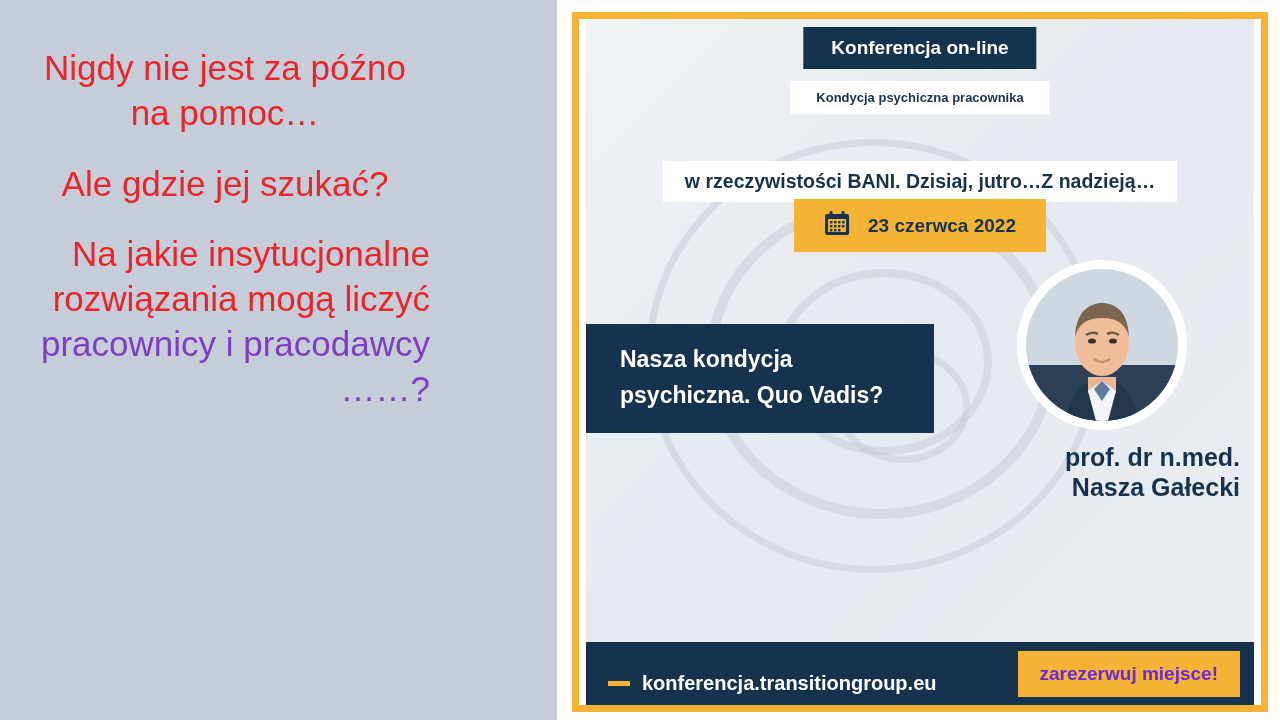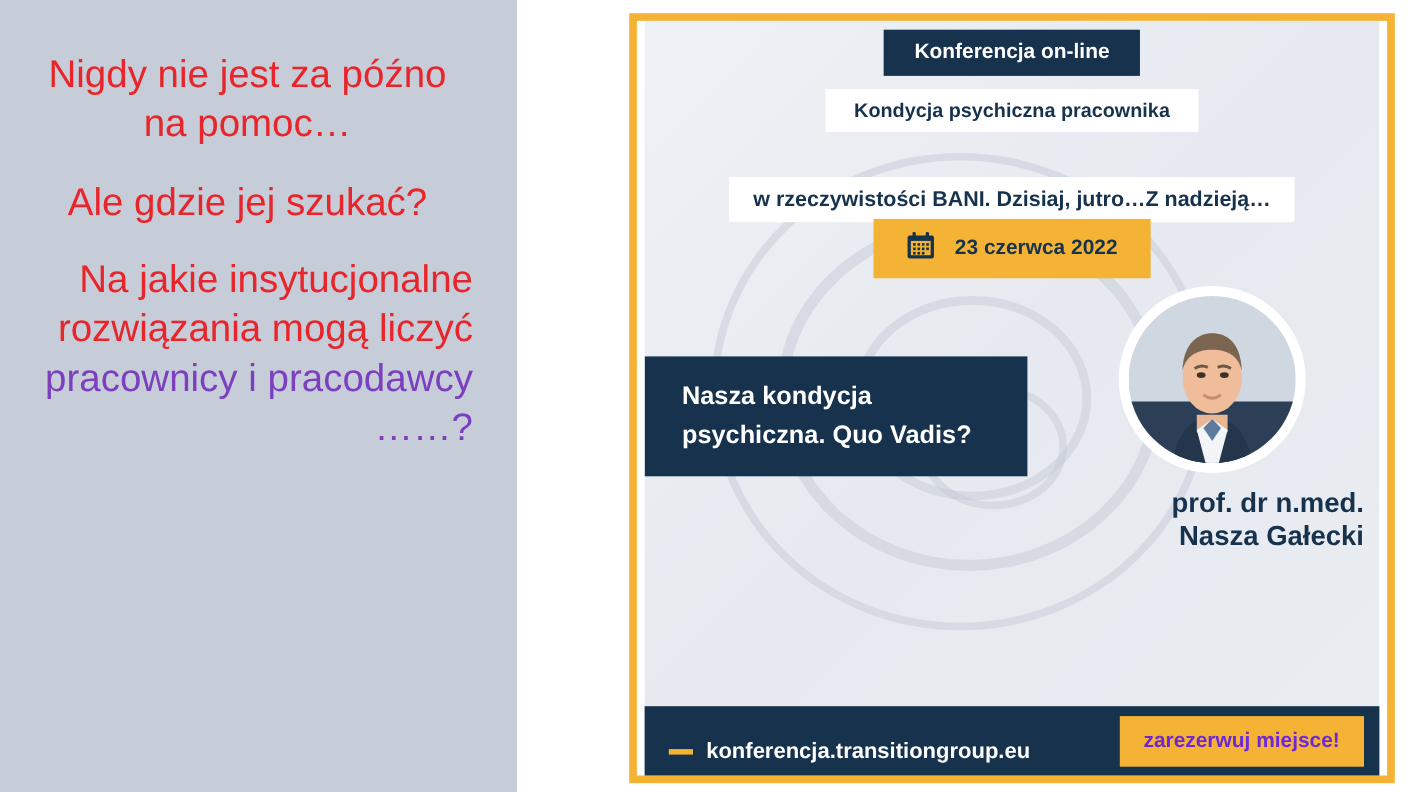--- a/index.html
+++ b/index.html
@@ -17,21 +17,21 @@
     width: 1280px;
     height: 720px;
     background: #ffffff;
   }
 
   
   .left-panel {
     position: absolute;
     left: 0;
     top: 0;
-    width: 470px;
+    width: 557px;
     height: 720px;
     background: #c6ccd8;
   }
   
   .left-wave {
     position: absolute;
     left: 430px;
     top: 0;
     width: 60px;
     height: 720px;
@@ -100,21 +100,21 @@
     white-space: nowrap;
   }
 
   .title-line1 {
     position: absolute;
     left: 50%;
     transform: translateX(-50%);
     top: 62px;
     background: #ffffff;
     color: #17324d;
-    font-size: 18px;
+    font-size: 13px;
     font-weight: bold;
     padding: 9px 26px;
     white-space: nowrap;
   }
   .title-line2 {
     position: absolute;
     left: 50%;
     transform: translateX(-50%);
     top: 105px;
     background: #ffffff;

